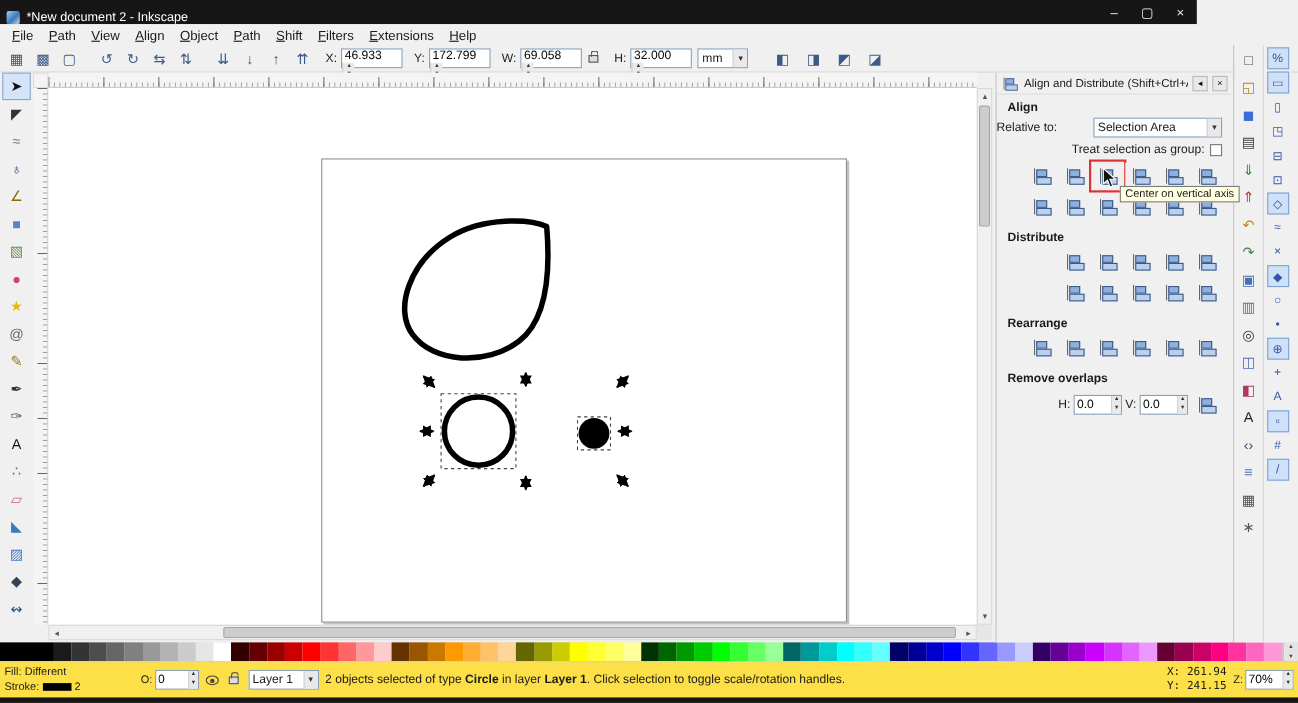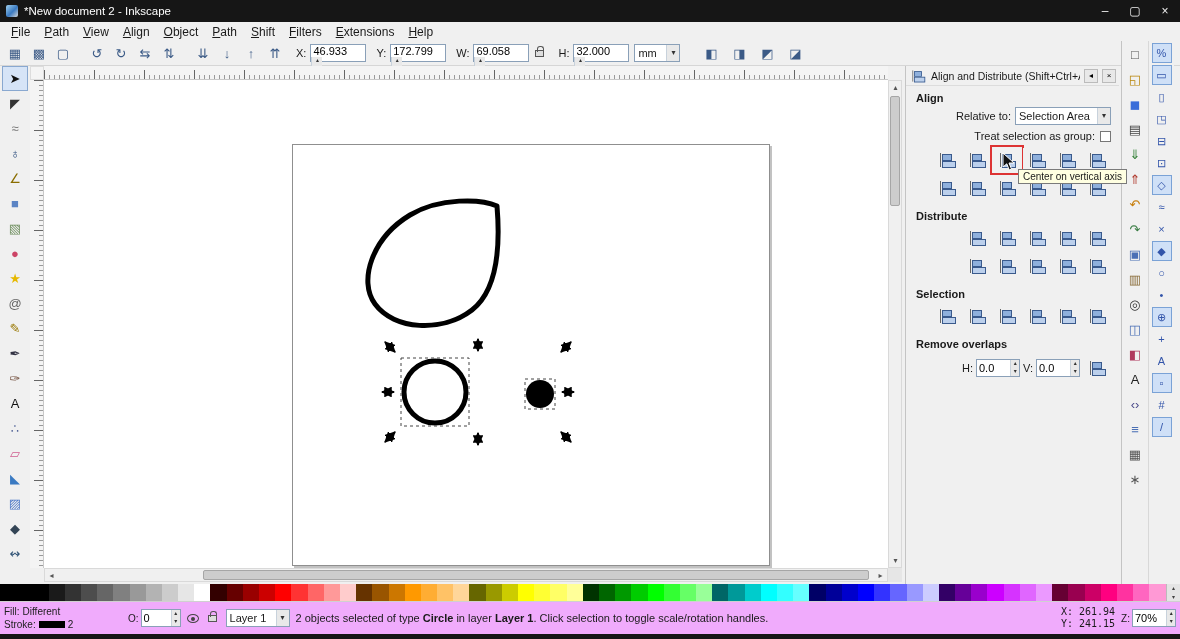--- a/index.html
+++ b/index.html
@@ -2,22 +2,22 @@
 <html><head>
 <meta charset="utf-8">
 <style>
   * { box-sizing: border-box; margin: 0; padding: 0; }
   html,body { background:#222; }
   .app {
     position:relative; width:1180px; height:639px; overflow:hidden;
     background:#f0f0f0; font-family:"Liberation Sans", sans-serif; font-size:12px; color:#1a1a1a;
   }
   
-  .titlebar { position:absolute; left:0; top:0; width:1180px; height:22px;
-    background:#161616; color:#fff; display:flex; align-items:center; padding-left:6px; }
+  .titlebar { position:absolute; left:0; top:0; width:1088px; height:22px;
+    background:#161616; color:#fff; display:flex; align-items:flex-end; padding-left:6px; }
   .app-logo { width:12px; height:12px; border-radius:2px; margin-right:6px;
     background:linear-gradient(135deg,#9fd0ef 0%,#3a7ac2 55%,#d8d8d8 100%); }
   .title-text { font-size:11.5px; flex:1; }
   .win-btn { width:30px; height:22px; display:flex; align-items:center; justify-content:center;
     color:#eee; font-size:12px; cursor:default; }
   
   .menubar { position:absolute; left:0; top:22px; width:1180px; height:19px;
     display:flex; align-items:center; padding-left:4px; background:#f0f0f0; }
   .menu-item { display:inline-block; padding:1px 7px; font-size:12px; }
   .menu-item::first-letter { text-decoration:underline; }
@@ -94,21 +94,21 @@
     background:none; border:1px solid transparent; font-size:11px; color:#3355aa; }
   .snap-btn.active { background:#cfe0f7; border-color:#7aa2d6; }
   
   .palette-wrap { position:absolute; left:0; top:584px; width:1180px; height:17px; display:flex; background:#dcdcdc; }
   .palette { flex:1; display:flex; }
   .swatch { flex:1; height:100%; }
   .swatch:first-child { flex:3; }
   .pal-scroll { width:14px; display:flex; flex-direction:column; background:#e4e4e4; border-left:1px solid #bbb; }
   .pal-scroll span { flex:1; font-size:6px; text-align:center; line-height:8px; color:#444; }
   
-  .statusbar { position:absolute; left:0; top:601px; width:1180px; height:33px; background:#f0abfc;
+  .statusbar { position:absolute; left:0; top:601px; width:1180px; height:33px; background:#fde047;
     border-top:1px solid #d0d0d0; display:flex; align-items:center; padding:0 4px; gap:6px; }
   .fs-block { width:118px; font-size:10px; line-height:13px; }
   .fs-row { display:flex; align-items:center; gap:3px; height:13px; }
   .fs-label { color:#222; }
   .stroke-swatch { width:26px; height:7px; background:#000; display:inline-block; }
   .op-block { display:flex; align-items:center; gap:2px; font-size:10px; }
   .layer-block { display:flex; align-items:center; gap:5px; }
   .ico-eye { width:12px; height:9px; border:1px solid #444; border-radius:50%; position:relative; display:inline-block; }
   .ico-eye::before { content:""; position:absolute; left:3px; top:2px; width:4px; height:4px; background:#444; border-radius:50%; }
   .msg { flex:1; font-size:11px; white-space:nowrap; overflow:hidden; text-overflow:ellipsis; }
@@ -361,21 +361,21 @@
       <span class="ai" style="transform:scale(0.8);">
           <i></i>
         </span>
       <span class="p-title">Align and Distribute (Shift+Ctrl+A)</span>
       <button class="p-hbtn">◂</button>
       <button class="p-hbtn">×</button>
     </div>
     <div class="sec-label">Align</div>
     <div class="rel-row">
       <span>Relative to:</span>
-      <span class="selectbox" style="width:96px;">
+      <span class="selectbox" style="width:117px;margin-left:29px;">
         <span class="sel-text">Selection Area</span>
         <span class="sel-arrow">▾</span>
       </span>
     </div>
     <div class="grp-row">
       <span>Treat selection as group:</span>
       <span class="checkbox"></span>
     </div>
     <div class="btnrow">
 
@@ -493,21 +493,21 @@
           <span class="ai">
             <i></i>
           </span>
         </button>
         <button class="abtn">
           <span class="ai">
             <i></i>
           </span>
         </button>
       </div>
-    <div class="sec-label dist-gap">Selection</div>
+    <div class="sec-label dist-gap">Rearrange</div>
     <div class="btnrow">
 
     <button class="abtn">
           <span class="ai">
             <i></i>
           </span>
         </button>
         <button class="abtn">
           <span class="ai">
             <i></i>

